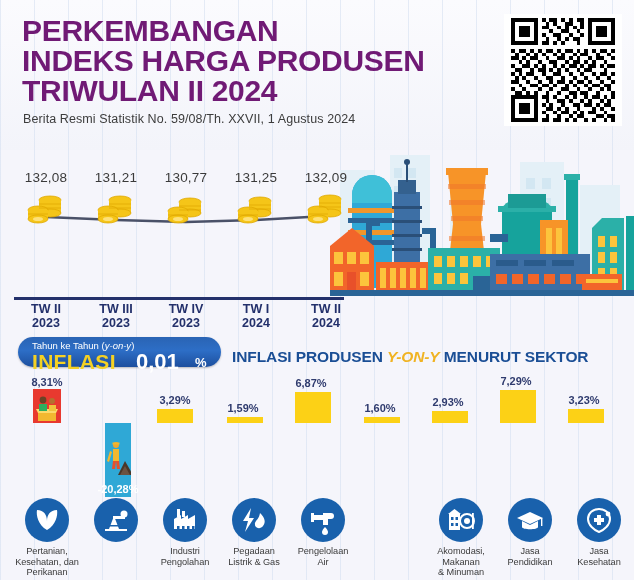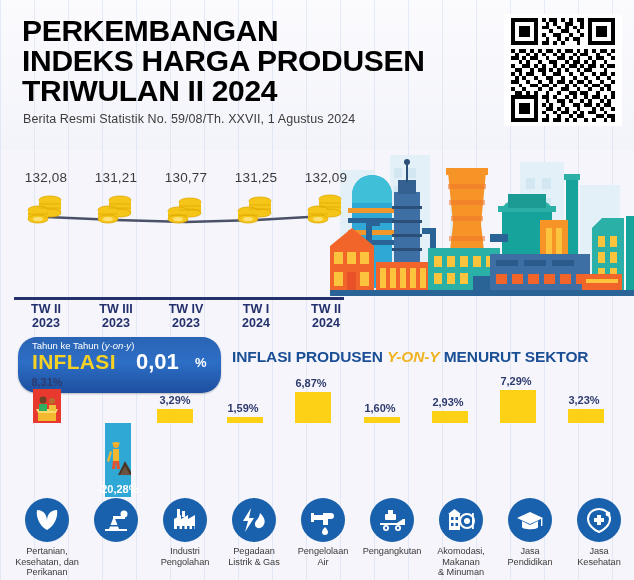--- a/index.html
+++ b/index.html
@@ -21,21 +21,21 @@
     pointer-events: none;
   }
   .topwash {
     position: absolute; left:0; top:0; width:634px; height:150px;
     background: linear-gradient(180deg,#fbfbfe 0%, #f3f4fa 100%);
   }
 
   
   .title {
     position: absolute; left: 22px; top: 16px; width: 470px;
-    color: #000000; font-weight: bold; font-size: 30px; line-height: 30px;
+    color: #701a75; font-weight: bold; font-size: 30px; line-height: 30px;
     letter-spacing: -0.3px;
   }
   .title div { white-space: nowrap; }
   .subtitle {
     position: absolute; left: 23px; top: 112px;
     font-size: 12.5px; color: #3c3c3c; letter-spacing: 0.1px;
   }
 
   
   .qr { position: absolute; left: 504px; top: 14px; width: 118px; height: 112px; background: #fff; }
@@ -55,21 +55,21 @@
   .tick {
     position: absolute; top: 302px; width: 74px; text-align: center;
     font-size: 12.5px; font-weight: bold; color: #23306b; line-height: 14px;
   }
 
   
   .skyline { position: absolute; left: 330px; top: 150px; width: 304px; height: 150px; }
 
   
   .badge {
-    position: absolute; left: 18px; top: 337px; width: 203px; height: 56px;
+    position: absolute; left: 18px; top: 337px; width: 203px; height: 30px;
     border-radius: 19px;
     background: linear-gradient(180deg,#2a64b4 0%, #2d6ec6 45%, #1d4f9e 100%);
     box-shadow: 0 1px 2px rgba(0,0,0,0.25);
   }
   .badge-top { position: absolute; left: 14px; top: 3px; font-size: 9.5px; color: #ffffff; }
   .badge-top i { font-style: italic; }
   .badge-inf {
     position: absolute; left: 14px; top: 13px; font-size: 21px; font-weight: bold;
     color: #f5d123; letter-spacing: 0.3px;
   }
@@ -713,36 +713,20 @@
         <rect x="3" y="8" width="3" height="9" fill="#fff"></rect>
         <path d="M17 22 c0 0 -3 3 -3 5 a3 3 0 0 0 6 0 c0 -2 -3 -5 -3 -5 z" fill="#fff"></path>
       </svg>
     </div>
     <div class="slabel">
       <div>Pengelolaan</div>
       <div>Air</div>
     </div>
   </div>
 
-  <div class="sector" style="left:357px;">
-    <div class="sicon">
-      <svg viewBox="0 0 30 30">
-        <path d="M3 18 h17 l6 -4 h2 v6 h-25 z" fill="#fff"></path>
-        <rect x="8" y="9" width="11" height="6" rx="1" fill="#fff"></rect>
-        <rect x="11" y="5" width="5" height="4" fill="#fff"></rect>
-        <circle cx="9" cy="23" r="3" fill="#fff"></circle>
-          <circle cx="21" cy="23" r="3" fill="#fff"></circle>
-        <circle cx="9" cy="23" r="1.2" fill="#1961ac"></circle>
-          <circle cx="21" cy="23" r="1.2" fill="#1961ac"></circle>
-      </svg>
-    </div>
-    <div class="slabel">
-      <div>Pengangkutan</div>
-    </div>
-  </div>
 
   <div class="sector" style="left:426px;">
     <div class="sicon">
       <svg viewBox="0 0 30 30">
         <rect x="3" y="9" width="11" height="16" fill="#fff"></rect>
         <path d="M2 9 l6.5 -5 l6.5 5 z" fill="#fff"></path>
         <g fill="#1961ac">
             <rect x="5" y="12" width="2.5" height="3"></rect>
             <rect x="9.5" y="12" width="2.5" height="3"></rect>
             <rect x="5" y="18" width="2.5" height="3"></rect>

